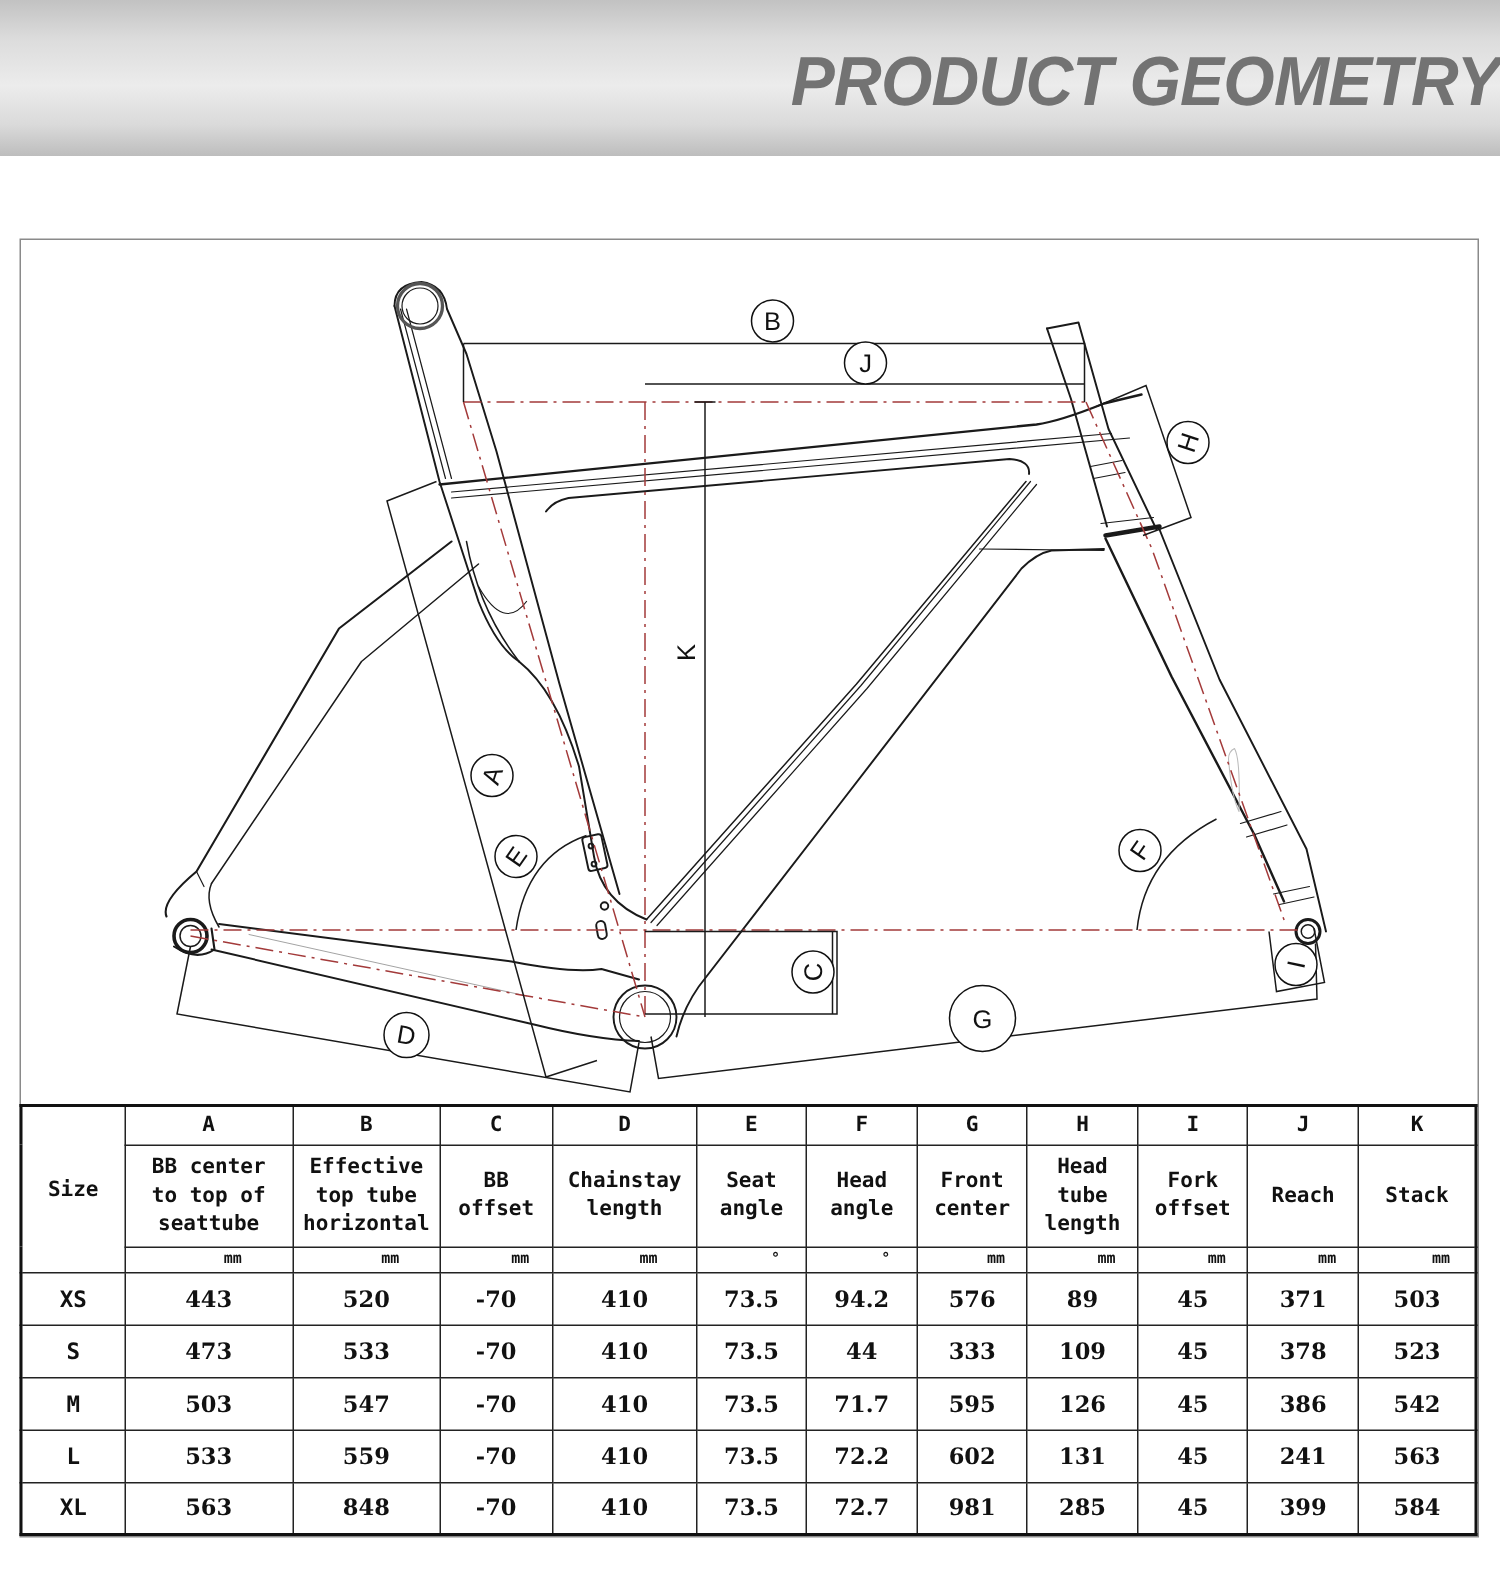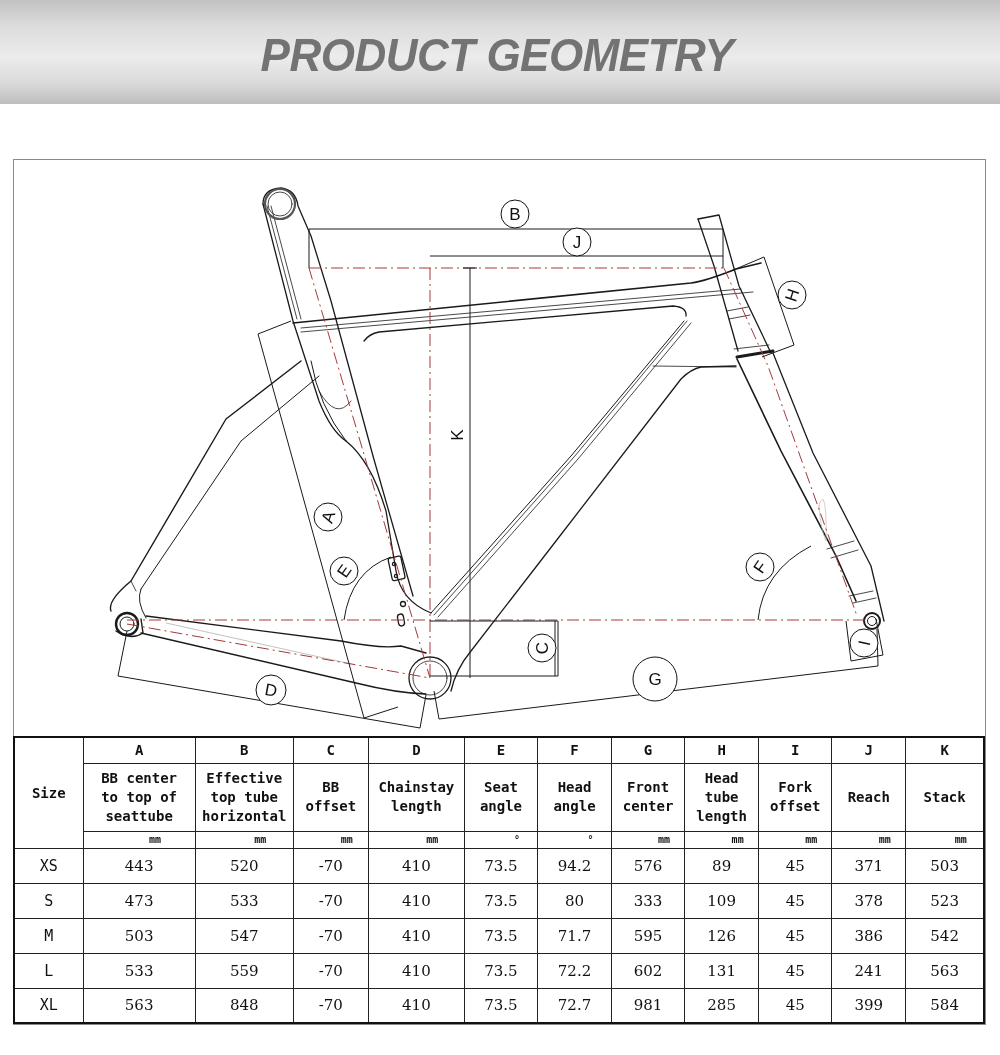--- a/index.html
+++ b/index.html
@@ -2,21 +2,21 @@
 <html><head>
   <meta charset="utf-8">
   <style>
     * { box-sizing: border-box; margin: 0; padding: 0; }
     html, body { width: 1000px; height: 1055px; background: #ffffff; overflow: hidden; }
     body { font-family: "DejaVu Serif", "Liberation Serif", serif; color: #111; position: relative; }
 
     .banner {
       position: absolute; left: 0; top: 0; width: 1000px; height: 104px;
       background: linear-gradient(to bottom, #c2c2c2 0%, #dcdcdc 25%, #ececec 55%, #dadada 80%, #bdbdbd 100%);
-      display: flex; align-items: center; justify-content: center;
+      display: flex; align-items: center; justify-content: flex-end;
     }
     .banner-title {
       font-family: "Liberation Sans", "DejaVu Sans", sans-serif;
       font-weight: 700; font-style: italic;
       font-size: 44px; letter-spacing: -0.5px;
       color: #737373;
       transform: scaleY(1.05);
       margin-top: 6px;
       margin-left: -6px;
     }
@@ -41,21 +41,21 @@
       text-align: center; vertical-align: middle;
       font-family: "DejaVu Sans Mono", "Liberation Mono", monospace;
       font-weight: 700;
       color: #111;
       padding: 0;
     }
     .geo-table .letter-row th { height: 26px; font-size: 14px; }
     .geo-table .desc-row th { height: 68px; font-size: 14px; line-height: 19px; font-weight: 700; }
     .geo-table .unit-row th { height: 17px; font-size: 10px; line-height: 12px; padding-left: 32px; }
     .geo-table .size-head { font-size: 15px; }
-    .geo-table tbody td { height: 35px; font-family: "DejaVu Serif", "Liberation Serif", serif; font-size: 15px; font-weight: 400; }
+    .geo-table tbody td { height: 35px; font-family: "DejaVu Serif", "Liberation Serif", serif; font-size: 15px; font-weight: 700; }
     .geo-table tbody td.size-cell { font-family: "DejaVu Sans Mono", "Liberation Mono", monospace; font-size: 15px; }
     .desc-text { white-space: pre-line; display: block; }
   </style>
 </head>
 <body>
 
 <div class="banner">
   <h1 class="banner-title">PRODUCT GEOMETRY</h1>
 </div>
 
@@ -320,21 +320,21 @@
       <td>371</td>
       <td>503</td>
     </tr>
     <tr>
       <td class="size-cell">S</td>
       <td>473</td>
       <td>533</td>
       <td>-70</td>
       <td>410</td>
       <td>73.5</td>
-      <td>80</td>
+      <td>44</td>
       <td>333</td>
       <td>109</td>
       <td>45</td>
       <td>378</td>
       <td>523</td>
     </tr>
     <tr>
       <td class="size-cell">M</td>
       <td>503</td>
       <td>547</td>

